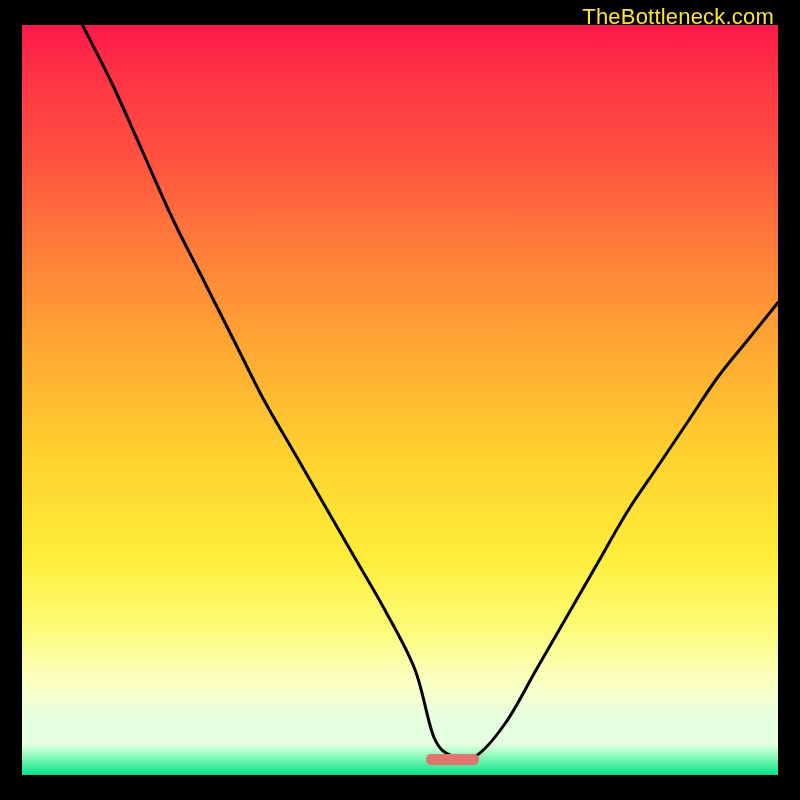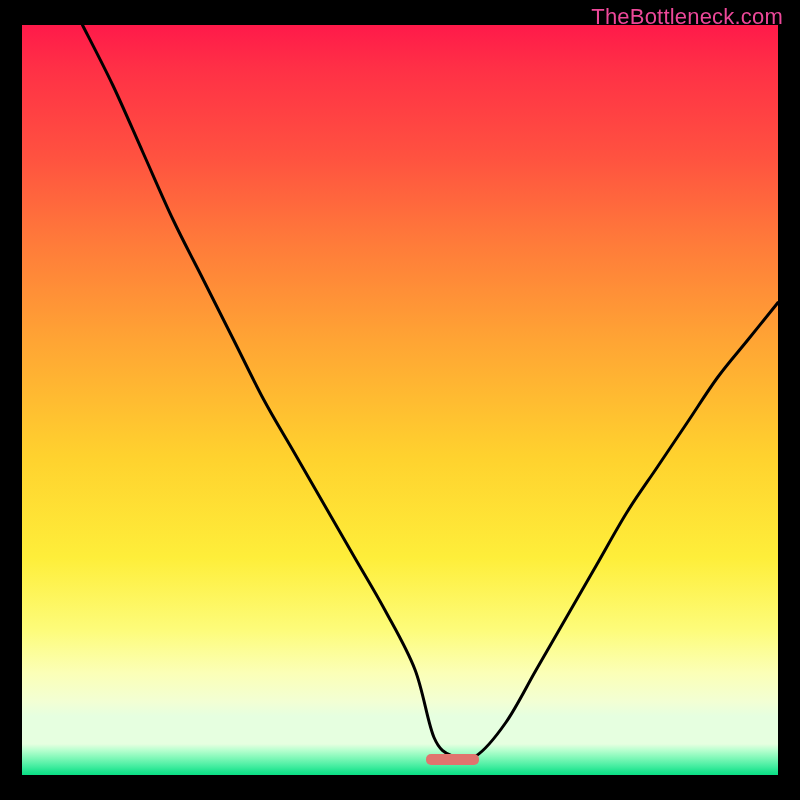--- a/index.html
+++ b/index.html
@@ -13,22 +13,22 @@
   }
   .frame {
     position: relative;
     width: 800px;
     height: 800px;
     background: #000;
   }
   .watermark {
     position: absolute;
     top: 4px;
-    right: 17px;
-    color: #ec4899;
+    right: 26px;
+    color: #fde047;
     font-size: 22px;
     letter-spacing: 0.2px;
     z-index: 20;
   }
   .plot-area {
     position: absolute;
     left: 22px;
     top: 25px;
     width: 756px;
     height: 750px;

